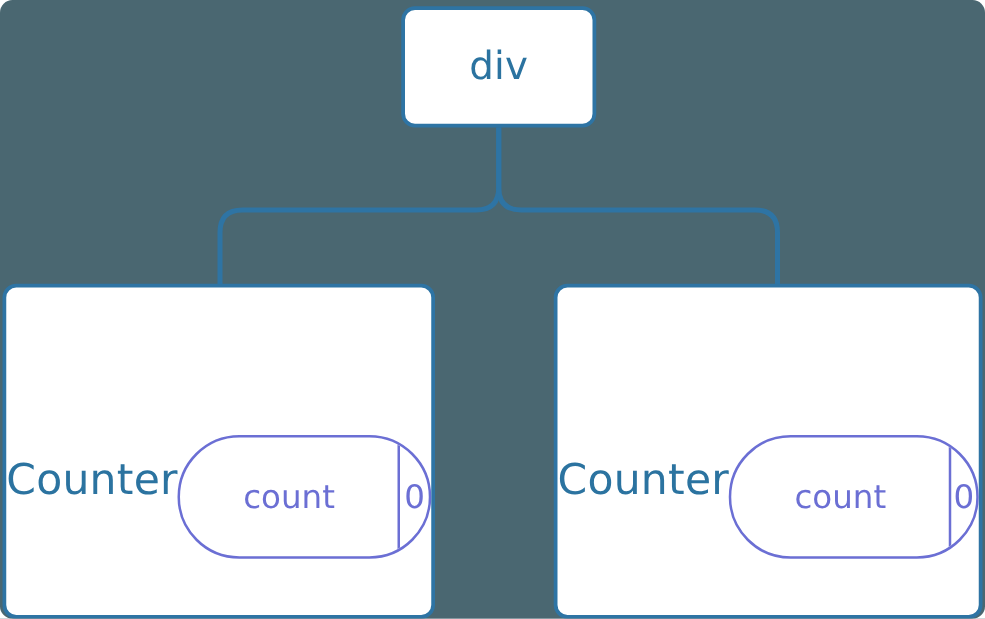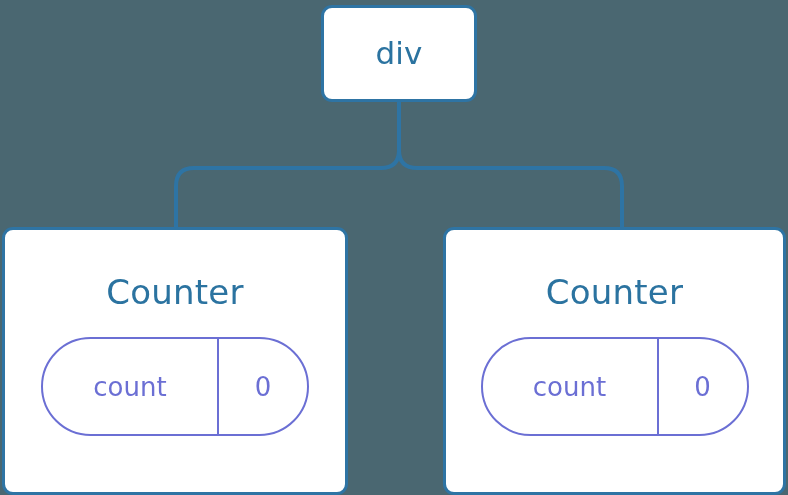--- a/index.html
+++ b/index.html
@@ -13,20 +13,21 @@
     overflow: hidden;
     font-family: "DejaVu Sans", "Liberation Sans", sans-serif;
   }
 
   #diagram {
     position: relative;
     width: 788px;
     height: 495px;
     background: #4a6771;
     overflow: hidden;
+    border-radius: 10px;
   }
 
   
   #connectors {
     position: absolute;
     left: 0;
     top: 0;
     width: 788px;
     height: 495px;
     pointer-events: none;
@@ -56,21 +57,21 @@
     font-size: 31px;
     line-height: 1;
     letter-spacing: 0.2px;
   }
 
   
   .card {
     height: 268px;
     top: 227px;
     display: flex;
-    flex-direction: column;
+    flex-direction: row;
     align-items: center;
     padding-top: 45px;
   }
   #node-child-0 {
     left: 2px;
     width: 346px;
   }
   #node-child-1 {
     left: 443px;
     width: 343px;

